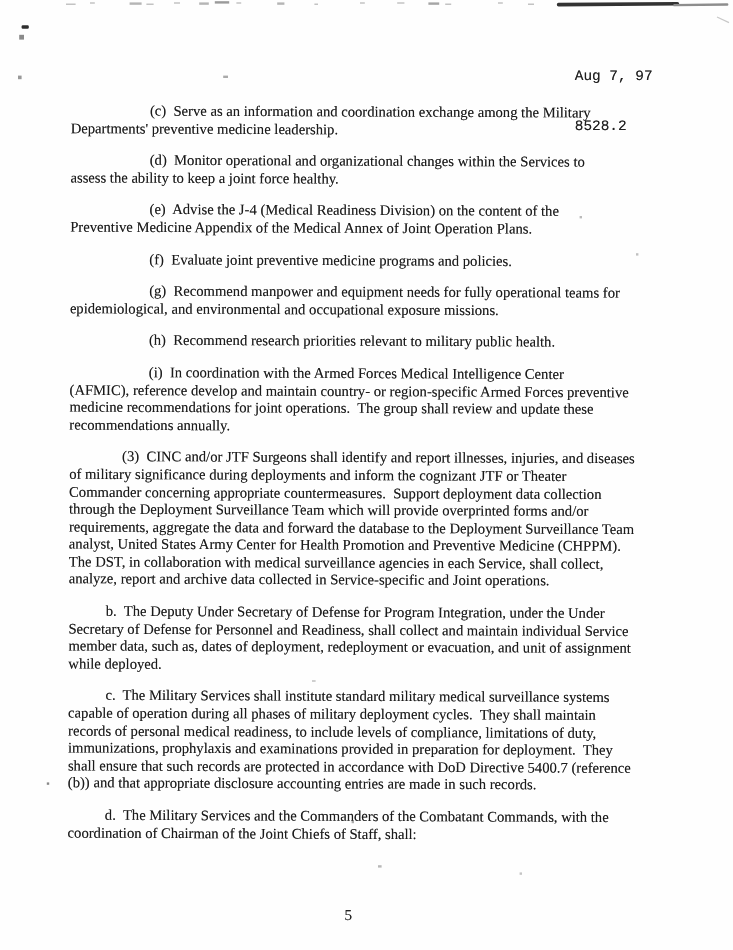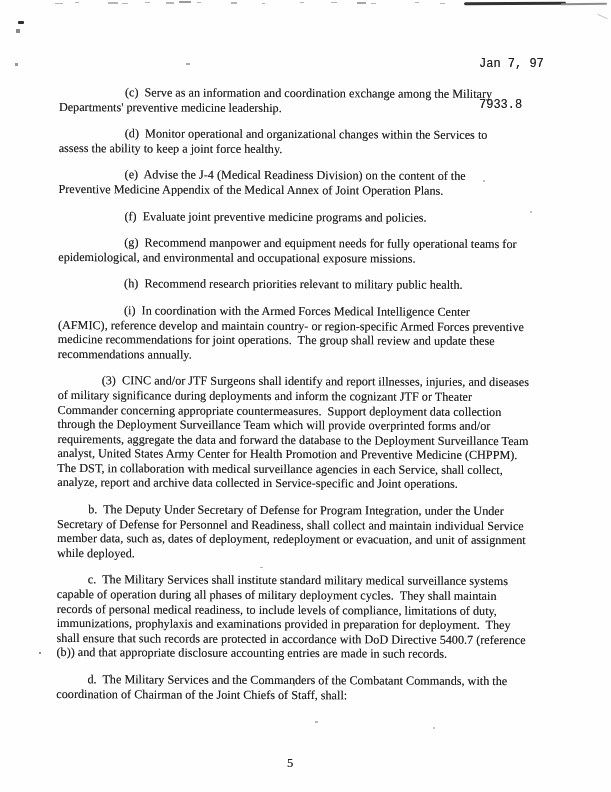--- a/index.html
+++ b/index.html
@@ -116,22 +116,22 @@
 
   <div class="mark" style="left:483px;top:180px;width:2px;height:2px;background:#bbb;"></div>
   <div class="mark" style="left:530px;top:211px;width:2px;height:2px;background:#c0c0c0;"></div>
   <div class="mark" style="left:260px;top:567px;width:3px;height:1px;background:#b0b0b0;"></div>
   <div class="mark" style="left:39px;top:652px;width:2px;height:2px;background:#888;"></div>
   <div class="mark" style="left:293px;top:684px;width:2px;height:2px;background:#aaa;"></div>
   <div class="mark" style="left:315px;top:721px;width:3px;height:2px;background:#b8b8b8;"></div>
   <div class="mark" style="left:433px;top:727px;width:2px;height:2px;background:#c4c4c4;"></div>
 
   <div class="doc-header">
-    <div>Jan 7, 97</div>
-    <div>7933.8</div>
+    <div>Aug 7, 97</div>
+    <div>8528.2</div>
   </div>
 
   <div class="doc-body">
     <p class="p-sub">(c)  Serve as an information and coordination exchange among the Military
 Departments' preventive medicine leadership.</p>
     <p class="p-sub">(d)  Monitor operational and organizational changes within the Services to
 assess the ability to keep a joint force healthy.</p>
     <p class="p-sub">(e)  Advise the J-4 (Medical Readiness Division) on the content of the
 Preventive Medicine Appendix of the Medical Annex of Joint Operation Plans.</p>
     <p class="p-sub">(f)  Evaluate joint preventive medicine programs and policies.</p>

